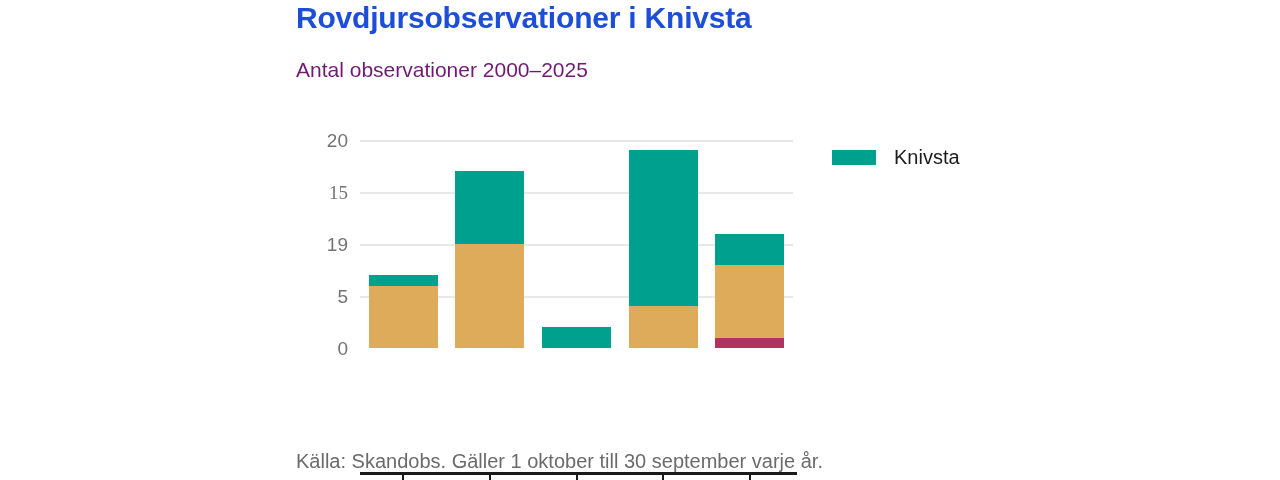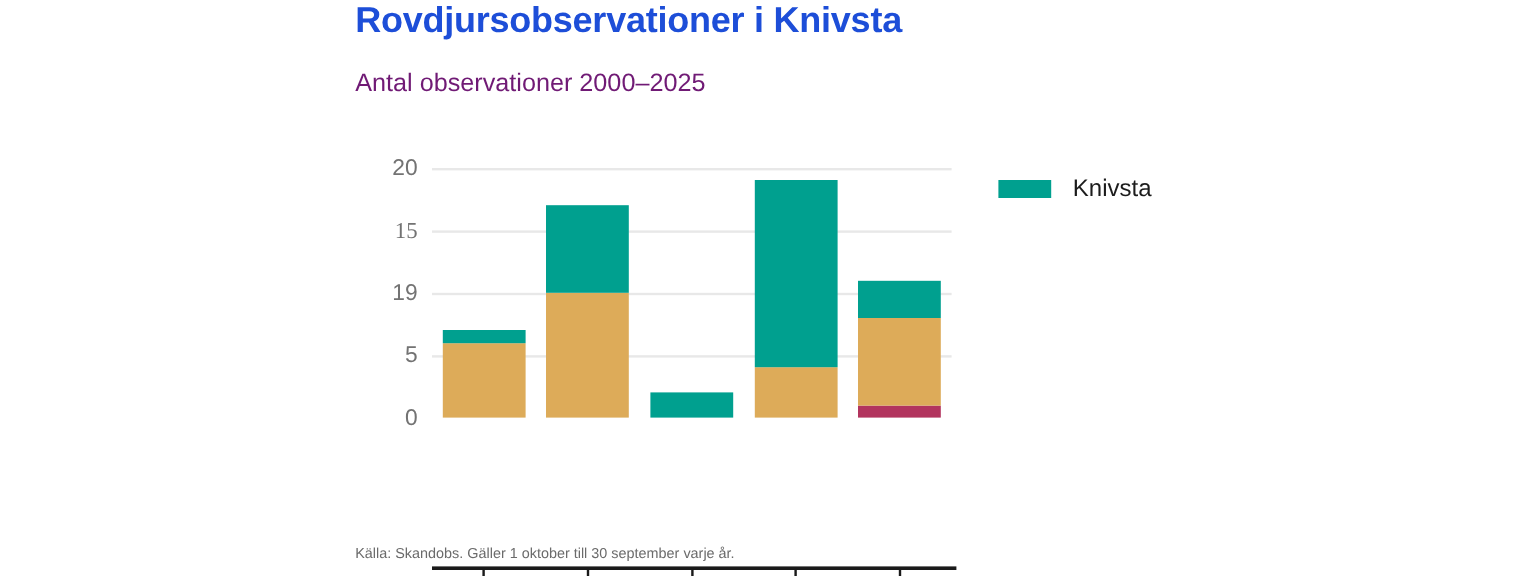--- a/index.html
+++ b/index.html
@@ -141,21 +141,21 @@
     font-size: 20px;
     color: #1c1c1c;
     white-space: nowrap;
   }
 
   
   .source-note {
     position: absolute;
     left: 296px;
     top: 450px;
-    font-size: 12px;
+    font-size: 20px;
     color: #6b6b6b;
     white-space: nowrap;
     line-height: 22px;
   }
   .brand {
     position: absolute;
     left: 816px;
     top: 444px;
     display: flex;
     align-items: center;

